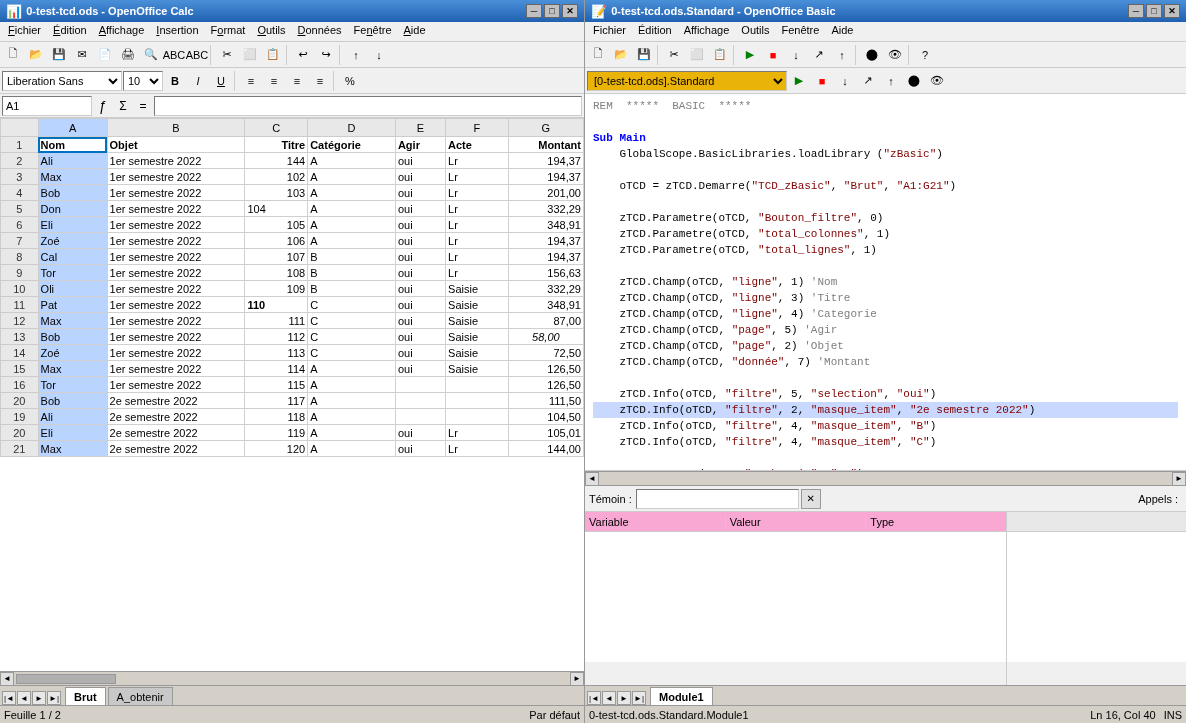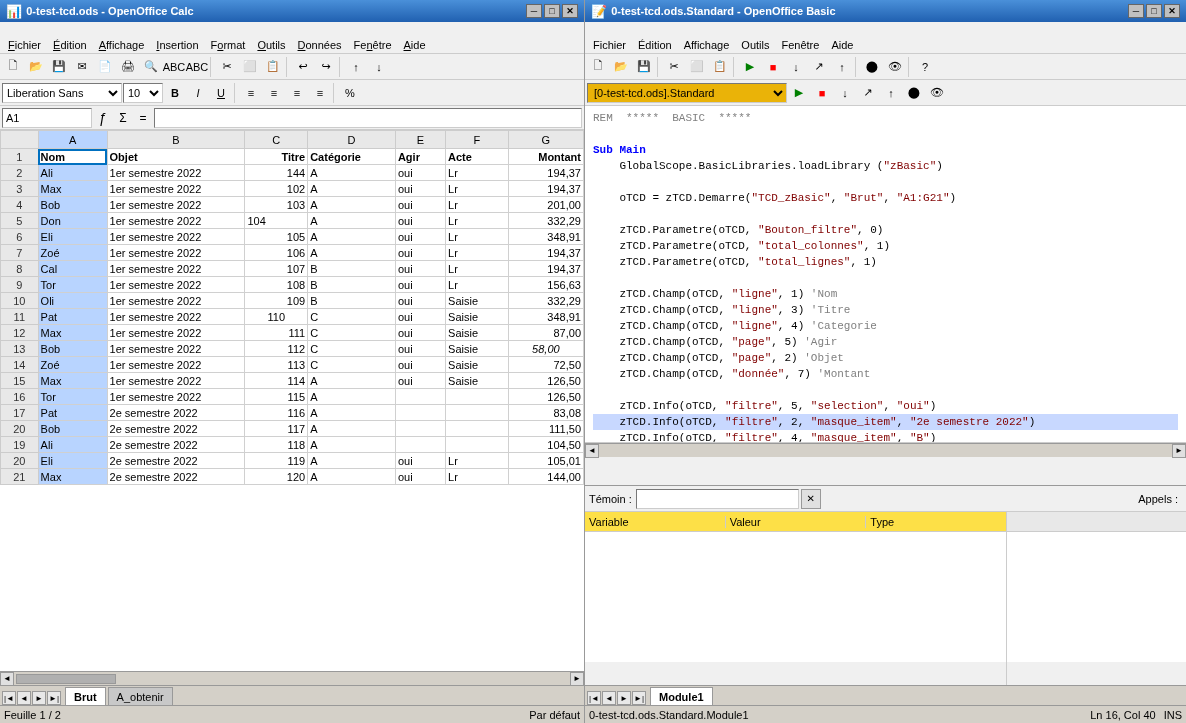--- a/index.html
+++ b/index.html
@@ -13,21 +13,21 @@
     .calc-titlebar .title-text { flex: 1; }
     .calc-titlebar .win-btn { width: 16px; height: 14px; margin-left: 2px; background: #c0c0c0; border: 1px solid #666; font-size: 9px; display: flex; align-items: center; justify-content: center; cursor: pointer; color: black; }
 
     
     .basic-window { width: 601px; height: 723px; display: flex; flex-direction: column; background: #f0f0f0; }
     .basic-titlebar { background: linear-gradient(to bottom, #4a90d9, #2060b0); color: white; height: 22px; display: flex; align-items: center; padding: 0 6px; font-size: 11px; font-weight: bold; }
     .basic-titlebar .title-text { flex: 1; }
     .basic-titlebar .win-btn { width: 16px; height: 14px; margin-left: 2px; background: #c0c0c0; border: 1px solid #666; font-size: 9px; display: flex; align-items: center; justify-content: center; cursor: pointer; color: black; }
 
     
-    .menubar { background: #f0f0f0; height: 32px; display: flex; align-items: flex-end; padding: 0 2px; border-bottom: 1px solid #ccc; }
+    .menubar { background: #f0f0f0; height: 20px; display: flex; align-items: flex-start; padding: 0 2px; border-bottom: 1px solid #ccc; }
     .menubar-item { padding: 2px 6px; font-size: 11px; cursor: pointer; color: #000; }
     .menubar-item .underline { text-decoration: underline; }
 
     
     .toolbar { background: #f0f0f0; height: 26px; display: flex; align-items: center; padding: 0 2px; border-bottom: 1px solid #ccc; gap: 1px; flex-wrap: nowrap; overflow: hidden; }
     .toolbar-btn { width: 22px; height: 22px; border: 1px solid transparent; background: transparent; cursor: pointer; display: flex; align-items: center; justify-content: center; font-size: 11px; }
     .toolbar-separator { width: 4px; height: 20px; border-left: 1px solid #ccc; margin: 0 1px; }
 
     
     .formula-bar { background: #f0f0f0; height: 24px; display: flex; align-items: center; border-bottom: 1px solid #ccc; padding: 0 2px; gap: 2px; }
@@ -62,28 +62,28 @@
     
     .status-bar { height: 18px; background: #d4d0c8; display: flex; align-items: center; padding: 0 4px; font-size: 11px; border-top: 1px solid #999; }
     .status-left { flex: 1; }
     .status-right { }
 
     
     .basic-editor { flex: 1; background: white; overflow: hidden; position: relative; border-bottom: 1px solid #ccc; }
     .code-area { font-family: 'Courier New', monospace; font-size: 11px; line-height: 16px; padding: 4px 8px; white-space: pre; color: #000; overflow: auto; height: 100%; }
 
     
-    .debug-area { height: 200px; background: #f0f0f0; border-top: 1px solid #999; display: flex; flex-direction: column; margin-top: 28px; }
+    .debug-area { height: 200px; background: #f0f0f0; border-top: 1px solid #999; display: flex; flex-direction: column; }
     .debug-row { display: flex; height: 26px; align-items: center; padding: 0 4px; border-bottom: 1px solid #ccc; }
     .debug-label { font-size: 11px; margin-right: 4px; }
     .debug-input { height: 20px; flex: 1; border: 1px inset #ccc; background: white; font-size: 11px; padding: 1px 3px; }
     .debug-clear-btn { width: 20px; height: 20px; border: 1px solid #999; background: #e0e0e0; cursor: pointer; margin-left: 2px; display: flex; align-items: center; justify-content: center; font-size: 10px; }
     .debug-table-area { flex: 1; display: flex; overflow: hidden; }
     .debug-table { flex: 1; overflow: hidden; }
-    .debug-table-header { display: flex; background: #fde047; border-bottom: 1px solid #ccc; height: 20px; align-items: center; }
+    .debug-table-header { display: flex; background: #f9a8d4; border-bottom: 1px solid #ccc; height: 20px; align-items: center; }
     .debug-table-col { flex: 1; padding: 0 4px; font-size: 11px; border-right: 1px solid #ccc; }
     .debug-table-body { height: 130px; background: white; }
     .debug-appels { width: 180px; border-left: 1px solid #ccc; }
     .debug-appels-header { height: 20px; background: #e8e8e8; border-bottom: 1px solid #ccc; display: flex; align-items: center; padding: 0 4px; font-size: 11px; }
     .debug-appels-body { background: white; height: 130px; }
 
     
     .basic-toolbar-combo { background: #eab308; border: 1px inset #ccc; font-size: 11px; height: 20px; min-width: 200px; padding: 0 2px; }
 
     
@@ -282,21 +282,21 @@
               <td class="col-c" style="text-align: right;">109</td>
               <td class="col-d">B</td>
               <td class="col-e">oui</td>
               <td class="col-f">Saisie</td>
               <td class="col-g" style="text-align: right;">332,29</td>
             </tr>
             <tr>
               <td class="row-num">11</td>
               <td class="col-a">Pat</td>
               <td class="col-b">1er semestre 2022</td>
-              <td class="col-c" style="text-align: center;">110</td>
+              <td class="col-c" style="text-align: left; font-weight: bold;">110</td>
               <td class="col-d">C</td>
               <td class="col-e">oui</td>
               <td class="col-f">Saisie</td>
               <td class="col-g" style="text-align: right;">348,91</td>
             </tr>
             <tr>
               <td class="row-num">12</td>
               <td class="col-a">Max</td>
               <td class="col-b">1er semestre 2022</td>
               <td class="col-c" style="text-align: right;">111</td>
@@ -337,30 +337,20 @@
             </tr>
             <tr>
               <td class="row-num">16</td>
               <td class="col-a">Tor</td>
               <td class="col-b">1er semestre 2022</td>
               <td class="col-c" style="text-align: right;">115</td>
               <td class="col-d">A</td>
               <td class="col-e"></td>
               <td class="col-f"></td>
               <td class="col-g" style="text-align: right;">126,50</td>
-            </tr>
-            <tr>
-              <td class="row-num">17</td>
-              <td class="col-a">Pat</td>
-              <td class="col-b">2e semestre 2022</td>
-              <td class="col-c" style="text-align: right;">116</td>
-              <td class="col-d">A</td>
-              <td class="col-e"></td>
-              <td class="col-f"></td>
-              <td class="col-g" style="text-align: right;">83,08</td>
             </tr>
             <tr>
               <td class="row-num">20</td>
               <td class="col-a">Bob</td>
               <td class="col-b">2e semestre 2022</td>
               <td class="col-c" style="text-align: right;">117</td>
               <td class="col-d">A</td>
               <td class="col-e"></td>
               <td class="col-f"></td>
               <td class="col-g" style="text-align: right;">111,50</td>

